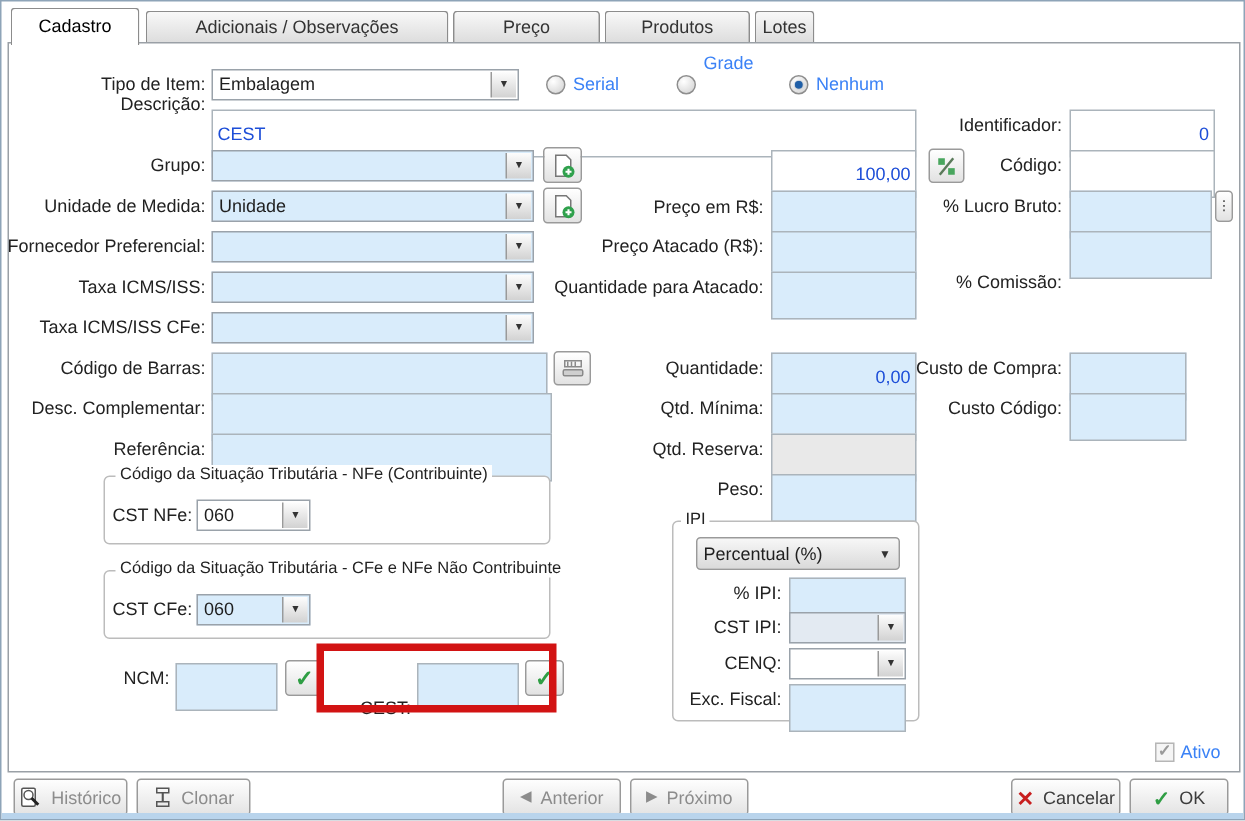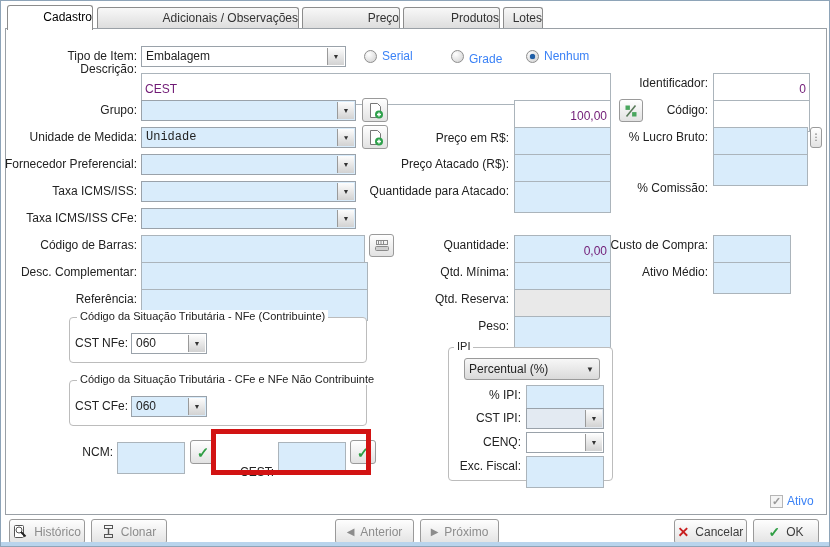--- a/index.html
+++ b/index.html
@@ -2,28 +2,28 @@
 <html><head>
 <meta charset="utf-8">
 <style>
   html,body{margin:0;padding:0;background:#e8e8e8;font-family:"Liberation Sans",sans-serif;}
   .window{position:relative;width:830px;height:547px;background:#fff;box-sizing:border-box;
           border:1px solid #8ea4b8;overflow:hidden;font-size:12px;color:#1f1f1f;}
   .bottom-edge{position:absolute;left:0;bottom:0;width:100%;height:4px;background:#b9d4ec;}
   
   .tab{position:absolute;box-sizing:border-box;border:1px solid #8c8c8c;border-bottom:none;
        border-radius:3px 3px 0 0;background:linear-gradient(#f8f8f8,#dcdcdc);
-       text-align:right;line-height:20px;height:22px;top:6px;color:#333;cursor:default;}
+       text-align:center;line-height:20px;height:22px;top:6px;color:#333;cursor:default;}
   .tab.active{background:#fff;height:25px;top:4px;line-height:23px;z-index:5;color:#000;}
   .panel{position:absolute;left:4px;top:27px;width:822px;height:487px;box-sizing:border-box;
          border:1px solid #9aa0a6;background:#fff;}
   
   .lbl{position:absolute;height:21px;line-height:21px;text-align:right;color:#222;white-space:nowrap;}
   .inp{position:absolute;height:32px;box-sizing:border-box;border:1px solid #abb4bb;background:#fff;
-       font-family:"Liberation Sans",sans-serif;font-size:12px;padding:0 3px;color:#701a75;}
+       font-family:"Liberation Sans",sans-serif;font-size:12px;padding:0 3px;color:#1d4ed8;}
   .inp.blue{background:#d9ecfb;}
   .inp.right{text-align:right;}
   .inp.disabled{background:#e9e9e9;}
   .combo{position:absolute;height:21px;box-sizing:border-box;border:1px solid #9aa2aa;background:#d9ecfb;}
   .combo.white{background:#fff;}
   .combo.grayblue{background:#e3eaf2;}
   .ctext{position:absolute;left:4px;top:0;line-height:19px;font-size:12px;white-space:nowrap;}
   .carrow{position:absolute;right:1px;top:1px;bottom:1px;width:16px;
           background:linear-gradient(#fdfdfd,#d2d2d2);border-left:1px solid #9a9a9a;
           display:flex;align-items:center;justify-content:center;font-size:7px;color:#333;}
@@ -70,21 +70,21 @@
   <div class="panel"></div>
 
   <div class="lbl" style="left:0;top:45px;width:136px;">Tipo de Item:</div>
   <div class="combo white" style="left:140px;top:45px;width:205px;">
     <span class="ctext">Embalagem</span>
     <span class="carrow">▼</span>
   </div>
   <span class="radio" style="left:363px;top:49px;"></span>
   <span class="rlabel" style="left:381px;top:45px;">Serial</span>
   <span class="radio" style="left:450px;top:49px;"></span>
-  <span class="rlabel" style="left:468px;top:31px;margin-top:17px;">Grade</span>
+  <span class="rlabel" style="left:468px;top:31px;">Grade</span>
   <span class="radio sel" style="left:525px;top:49px;"></span>
   <span class="rlabel" style="left:543px;top:45px;">Nenhum</span>
 
   <div class="lbl" style="left:0;top:58px;width:136px;">Descrição:</div>
   <input class="inp" style="left: 140px; top: 72px; width: 470px;" value="CEST">
   <div class="lbl" style="left:578px;top:72px;width:129px;">Identificador:</div>
   <input class="inp right" style="left: 712px; top: 72px; width: 97px;" value="0">
 
   <div class="lbl" style="left:0;top:99px;width:136px;">Grupo:</div>
   <div class="combo" style="left:140px;top:99px;width:215px;">
@@ -104,21 +104,21 @@
     <svg width="14" height="14" viewBox="0 0 14 14">
       <line x1="11.5" y1="1.5" x2="2.5" y2="12.5" stroke="#5a7a5a" stroke-width="1.6"></line>
       <rect x="1.5" y="1.5" width="4.4" height="4.4" fill="#49a65e"></rect>
       <rect x="8.1" y="8.1" width="4.4" height="4.4" fill="#49a65e"></rect>
     </svg>
   </div>
   <div class="lbl" style="left:578px;top:99px;width:129px;">Código:</div>
   <input class="inp" style="left: 712px; top: 99px; width: 97px;" value="">
 
   <div class="lbl" style="left:0;top:126px;width:136px;">Unidade de Medida:</div>
-  <div class="combo" style="left:140px;top:126px;width:215px;font-family:Liberation Mono, monospace;">
+  <div class="combo" style="left:140px;top:126px;width:215px;">
     <span class="ctext">Unidade</span>
     <span class="carrow">▼</span>
   </div>
   <div class="ibtn" style="left:361px;top:124px;width:26px;height:24px;">
     <svg width="17" height="17" viewBox="0 0 17 17">
       <path d="M3.5 1.5h7l3 3v11h-10z" fill="#fff" stroke="#777"></path>
       <circle cx="12" cy="12.5" r="4" fill="#2fa14c"></circle>
       <path d="M12 10.5v4M10 12.5h4" stroke="#fff" stroke-width="1.4"></path>
     </svg>
   </div>
@@ -166,21 +166,21 @@
   </div>
   <div class="lbl" style="left:368px;top:234px;width:140px;">Quantidade:</div>
   <input class="inp blue right" style="left: 513px; top: 234px; width: 97px;" value="0,00">
   <div class="lbl" style="left:578px;top:234px;width:129px;">Custo de Compra:</div>
   <input class="inp blue" style="left: 712px; top: 234px; width: 78px;" value="">
 
   <div class="lbl" style="left:0;top:261px;width:136px;">Desc. Complementar:</div>
   <input class="inp blue" style="left: 140px; top: 261px; width: 227px;" value="">
   <div class="lbl" style="left:368px;top:261px;width:140px;">Qtd. Mínima:</div>
   <input class="inp blue" style="left: 513px; top: 261px; width: 97px;" value="">
-  <div class="lbl" style="left:578px;top:261px;width:129px;">Ativo Médio:</div>
+  <div class="lbl" style="left:578px;top:261px;width:129px;">Custo Código:</div>
   <input class="inp blue" style="left: 712px; top: 261px; width: 78px;" value="">
 
   <div class="lbl" style="left:0;top:288px;width:136px;">Referência:</div>
   <input class="inp blue" style="left: 140px; top: 288px; width: 227px;" value="">
   <div class="lbl" style="left:368px;top:288px;width:140px;">Qtd. Reserva:</div>
   <input class="inp disabled" style="left: 513px; top: 288px; width: 97px;" disabled="" value="">
 
   <div class="lbl" style="left:368px;top:315px;width:140px;">Peso:</div>
   <input class="inp blue" style="left: 513px; top: 315px; width: 97px;" value="">
 

